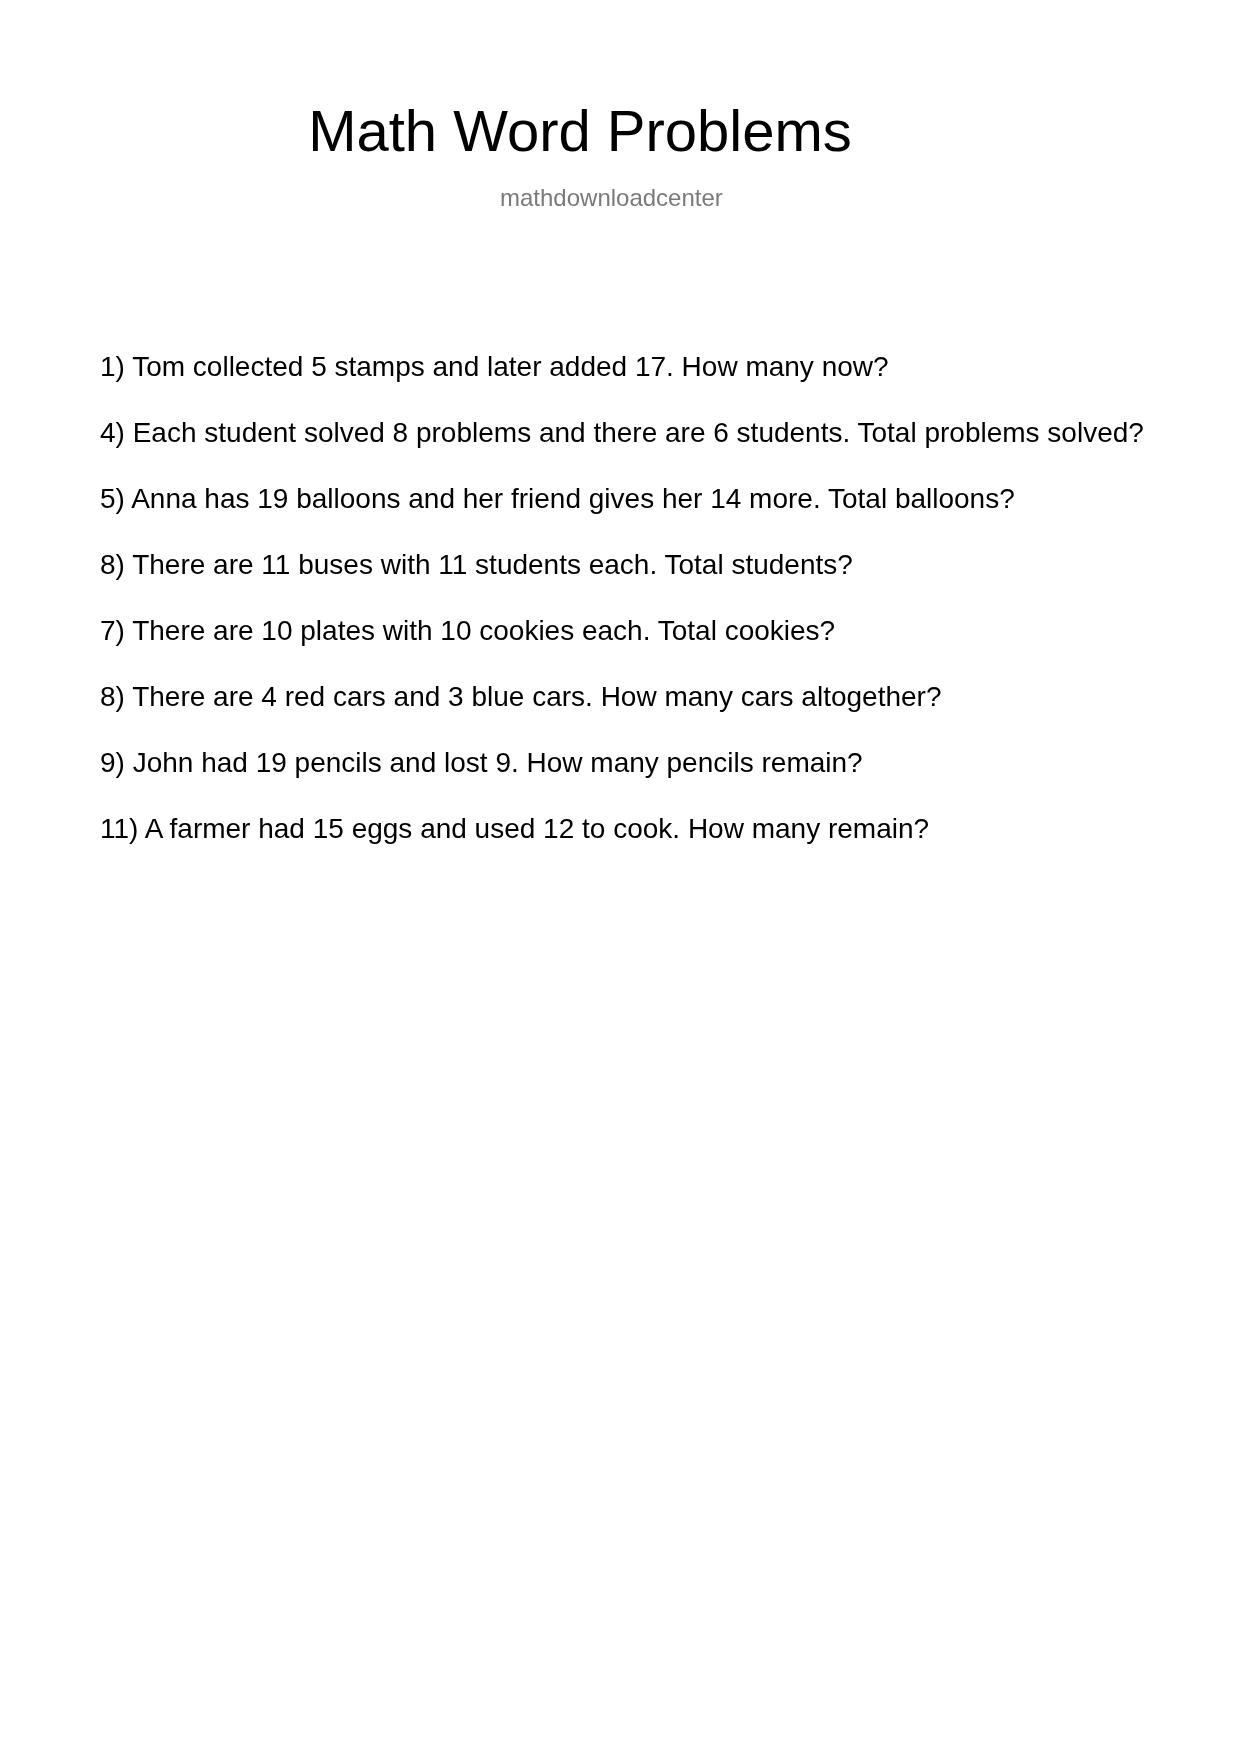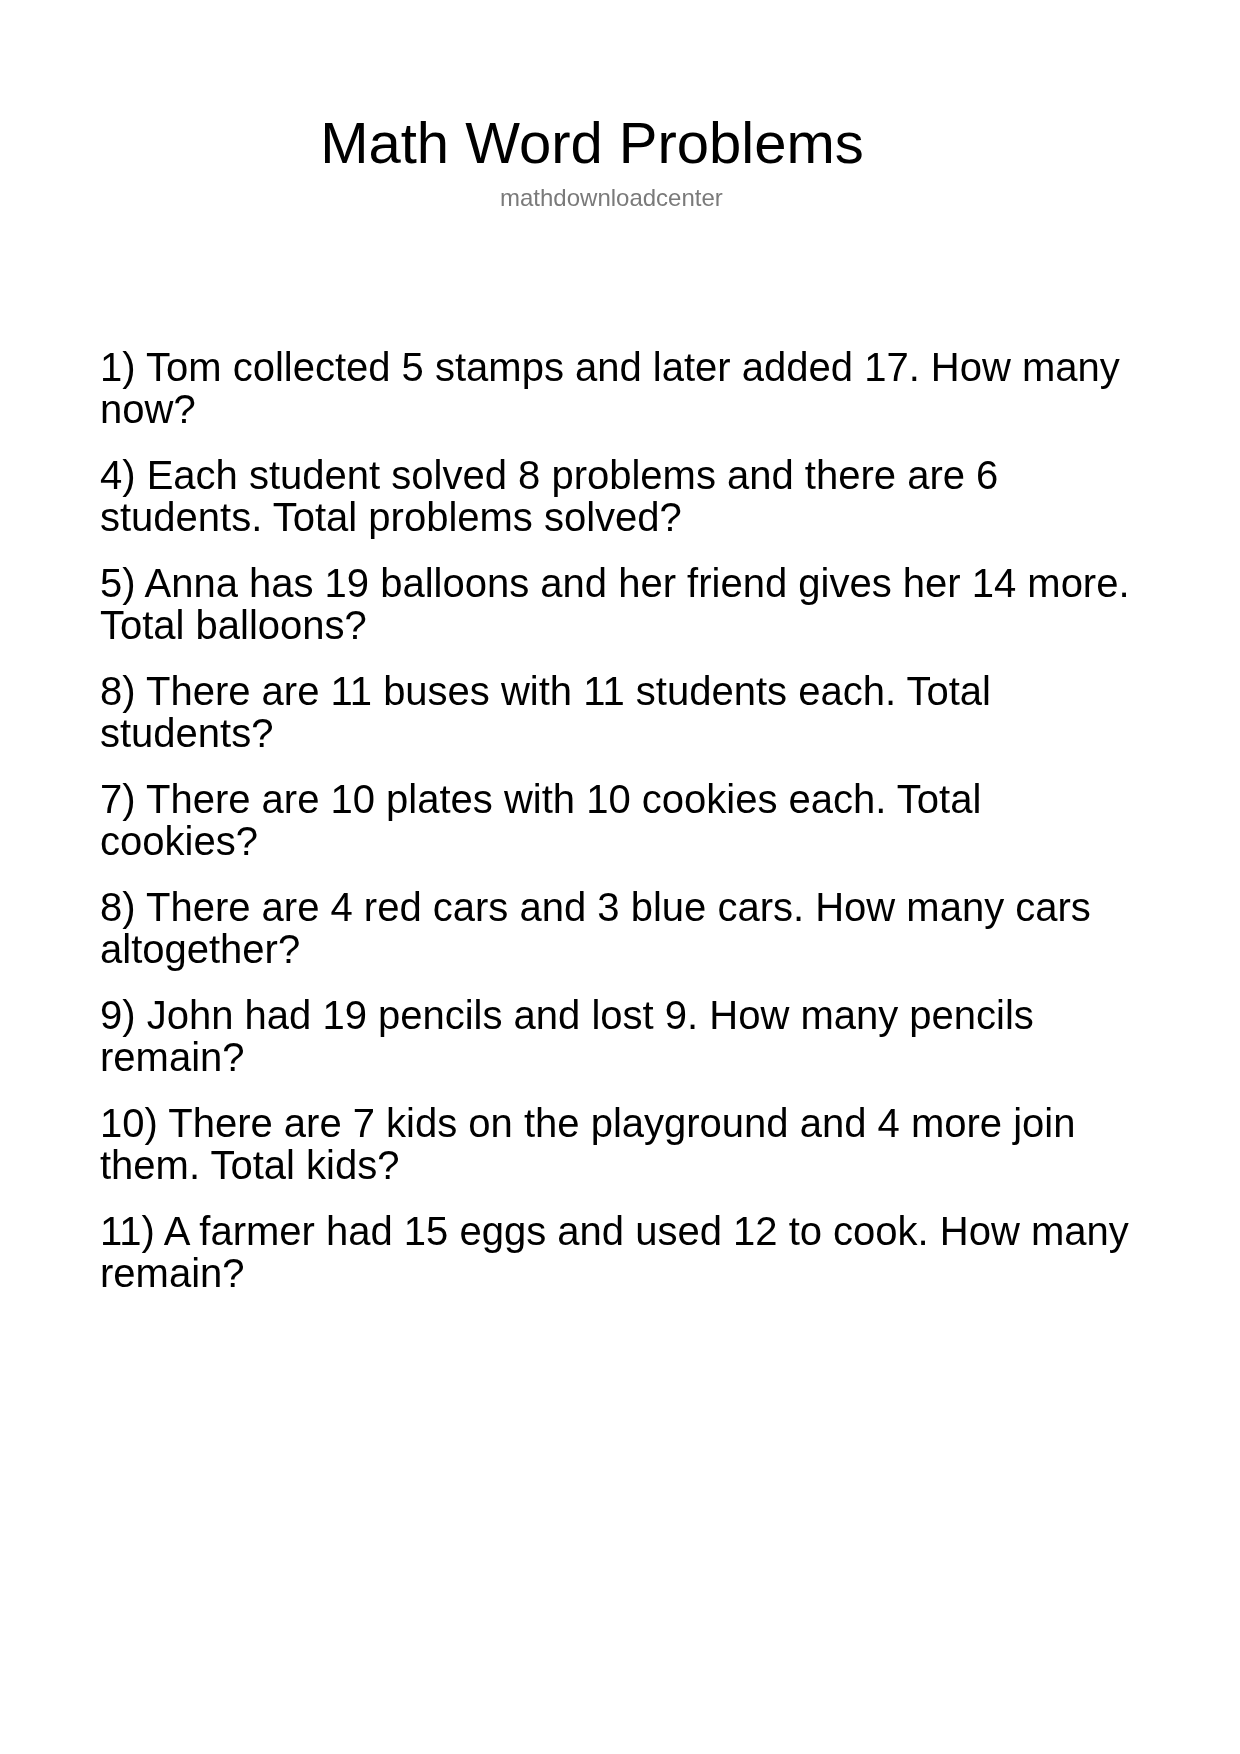--- a/index.html
+++ b/index.html
@@ -17,21 +17,21 @@
     }
     .title {
       position: absolute;
       left: 0;
       width: 1160px;
       top: 96px;
       text-align: center;
       font-size: 58px;
       line-height: 70px;
       font-weight: normal;
-      margin: 12px;
+      margin: 0;
       color: #000000;
     }
     .subtitle {
       position: absolute;
       left: 500px;
       top: 178px;
       font-size: 24px;
       line-height: 40px;
       color: #7a7a7a;
       margin: 0;
@@ -39,35 +39,34 @@
     .problems {
       position: absolute;
       left: 100px;
       top: 346px;
       width: 1050px;
       margin: 0;
       padding: 0;
       list-style: none;
     }
     .problem {
-      font-size: 40px;
+      font-size: 28px;
       line-height: 42px;
       margin: 0 0 24px 0;
       color: #000000;
     }
   </style>
 </head>
 <body>
 
 <h1 class="title">Math Word Problems</h1>
 <div class="subtitle">mathdownloadcenter</div>
 
 <ul class="problems">
   <li class="problem">1) Tom collected 5 stamps and later added 17. How many now?</li>
   <li class="problem">4) Each student solved 8 problems and there are 6 students. Total problems solved?</li>
   <li class="problem">5) Anna has 19 balloons and her friend gives her 14 more. Total balloons?</li>
   <li class="problem">8) There are 11 buses with 11 students each. Total students?</li>
   <li class="problem">7) There are 10 plates with 10 cookies each. Total cookies?</li>
   <li class="problem">8) There are 4 red cars and 3 blue cars. How many cars altogether?</li>
   <li class="problem">9) John had 19 pencils and lost 9. How many pencils remain?</li>
-  <li class="problem">10) There are 7 kids on the playground and 4 more join them. Total kids?</li>
   <li class="problem">11) A farmer had 15 eggs and used 12 to cook. How many remain?</li>
 </ul>
 
 </body></html>

